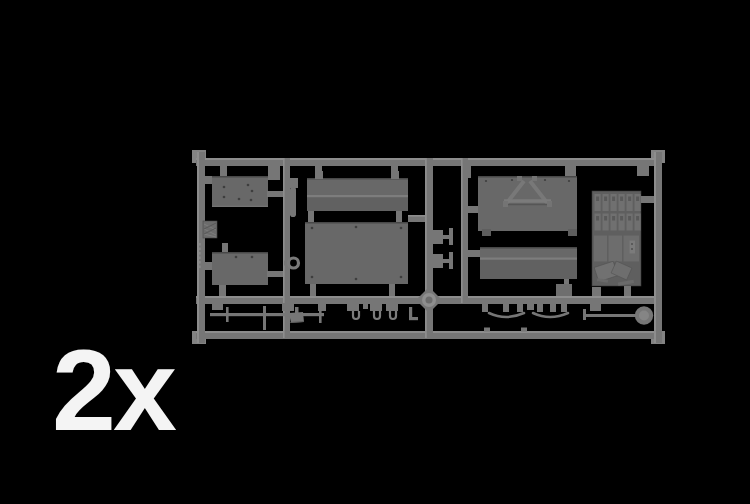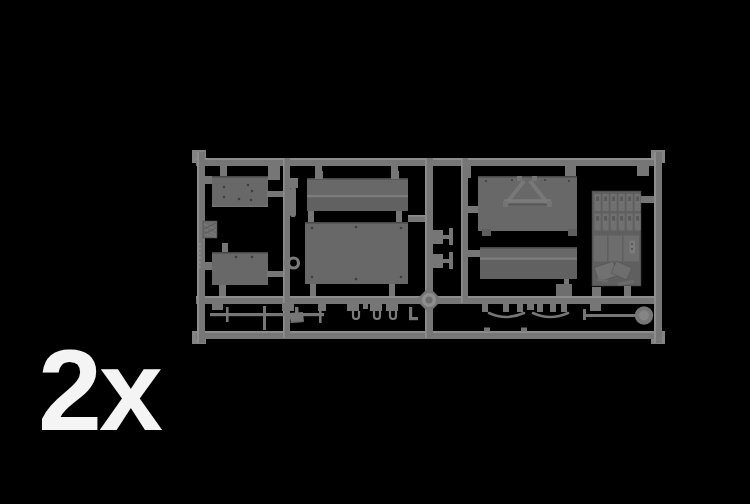--- a/index.html
+++ b/index.html
@@ -3,21 +3,21 @@
 <meta charset="utf-8">
 <style>
   html,body{margin:0;padding:0;background:#000;}
   .stage{
     position:relative;width:750px;height:504px;overflow:hidden;
     background:var(--background,#000000);
     font-family:"Liberation Sans",sans-serif;
   }
   .stage svg{position:absolute;left:0;top:0;width:750px;height:504px;display:block;}
   .qty{
-    position:absolute;left:38px;top:333px;
+    position:absolute;left:52px;top:333px;
     font:700 115px/1 "Liberation Sans",sans-serif;
     letter-spacing:-3px;
     color:var(--label,#f4f4f4);
   }
   
   .rail{fill:var(--rail,#767676);}
   .railhl{fill:var(--rail-light,#8d8d8d);}
   .cap{fill:#838383;}
   .panel{fill:var(--panel,#686868);}
   .pedge{fill:var(--panel-edge,#484848);}

